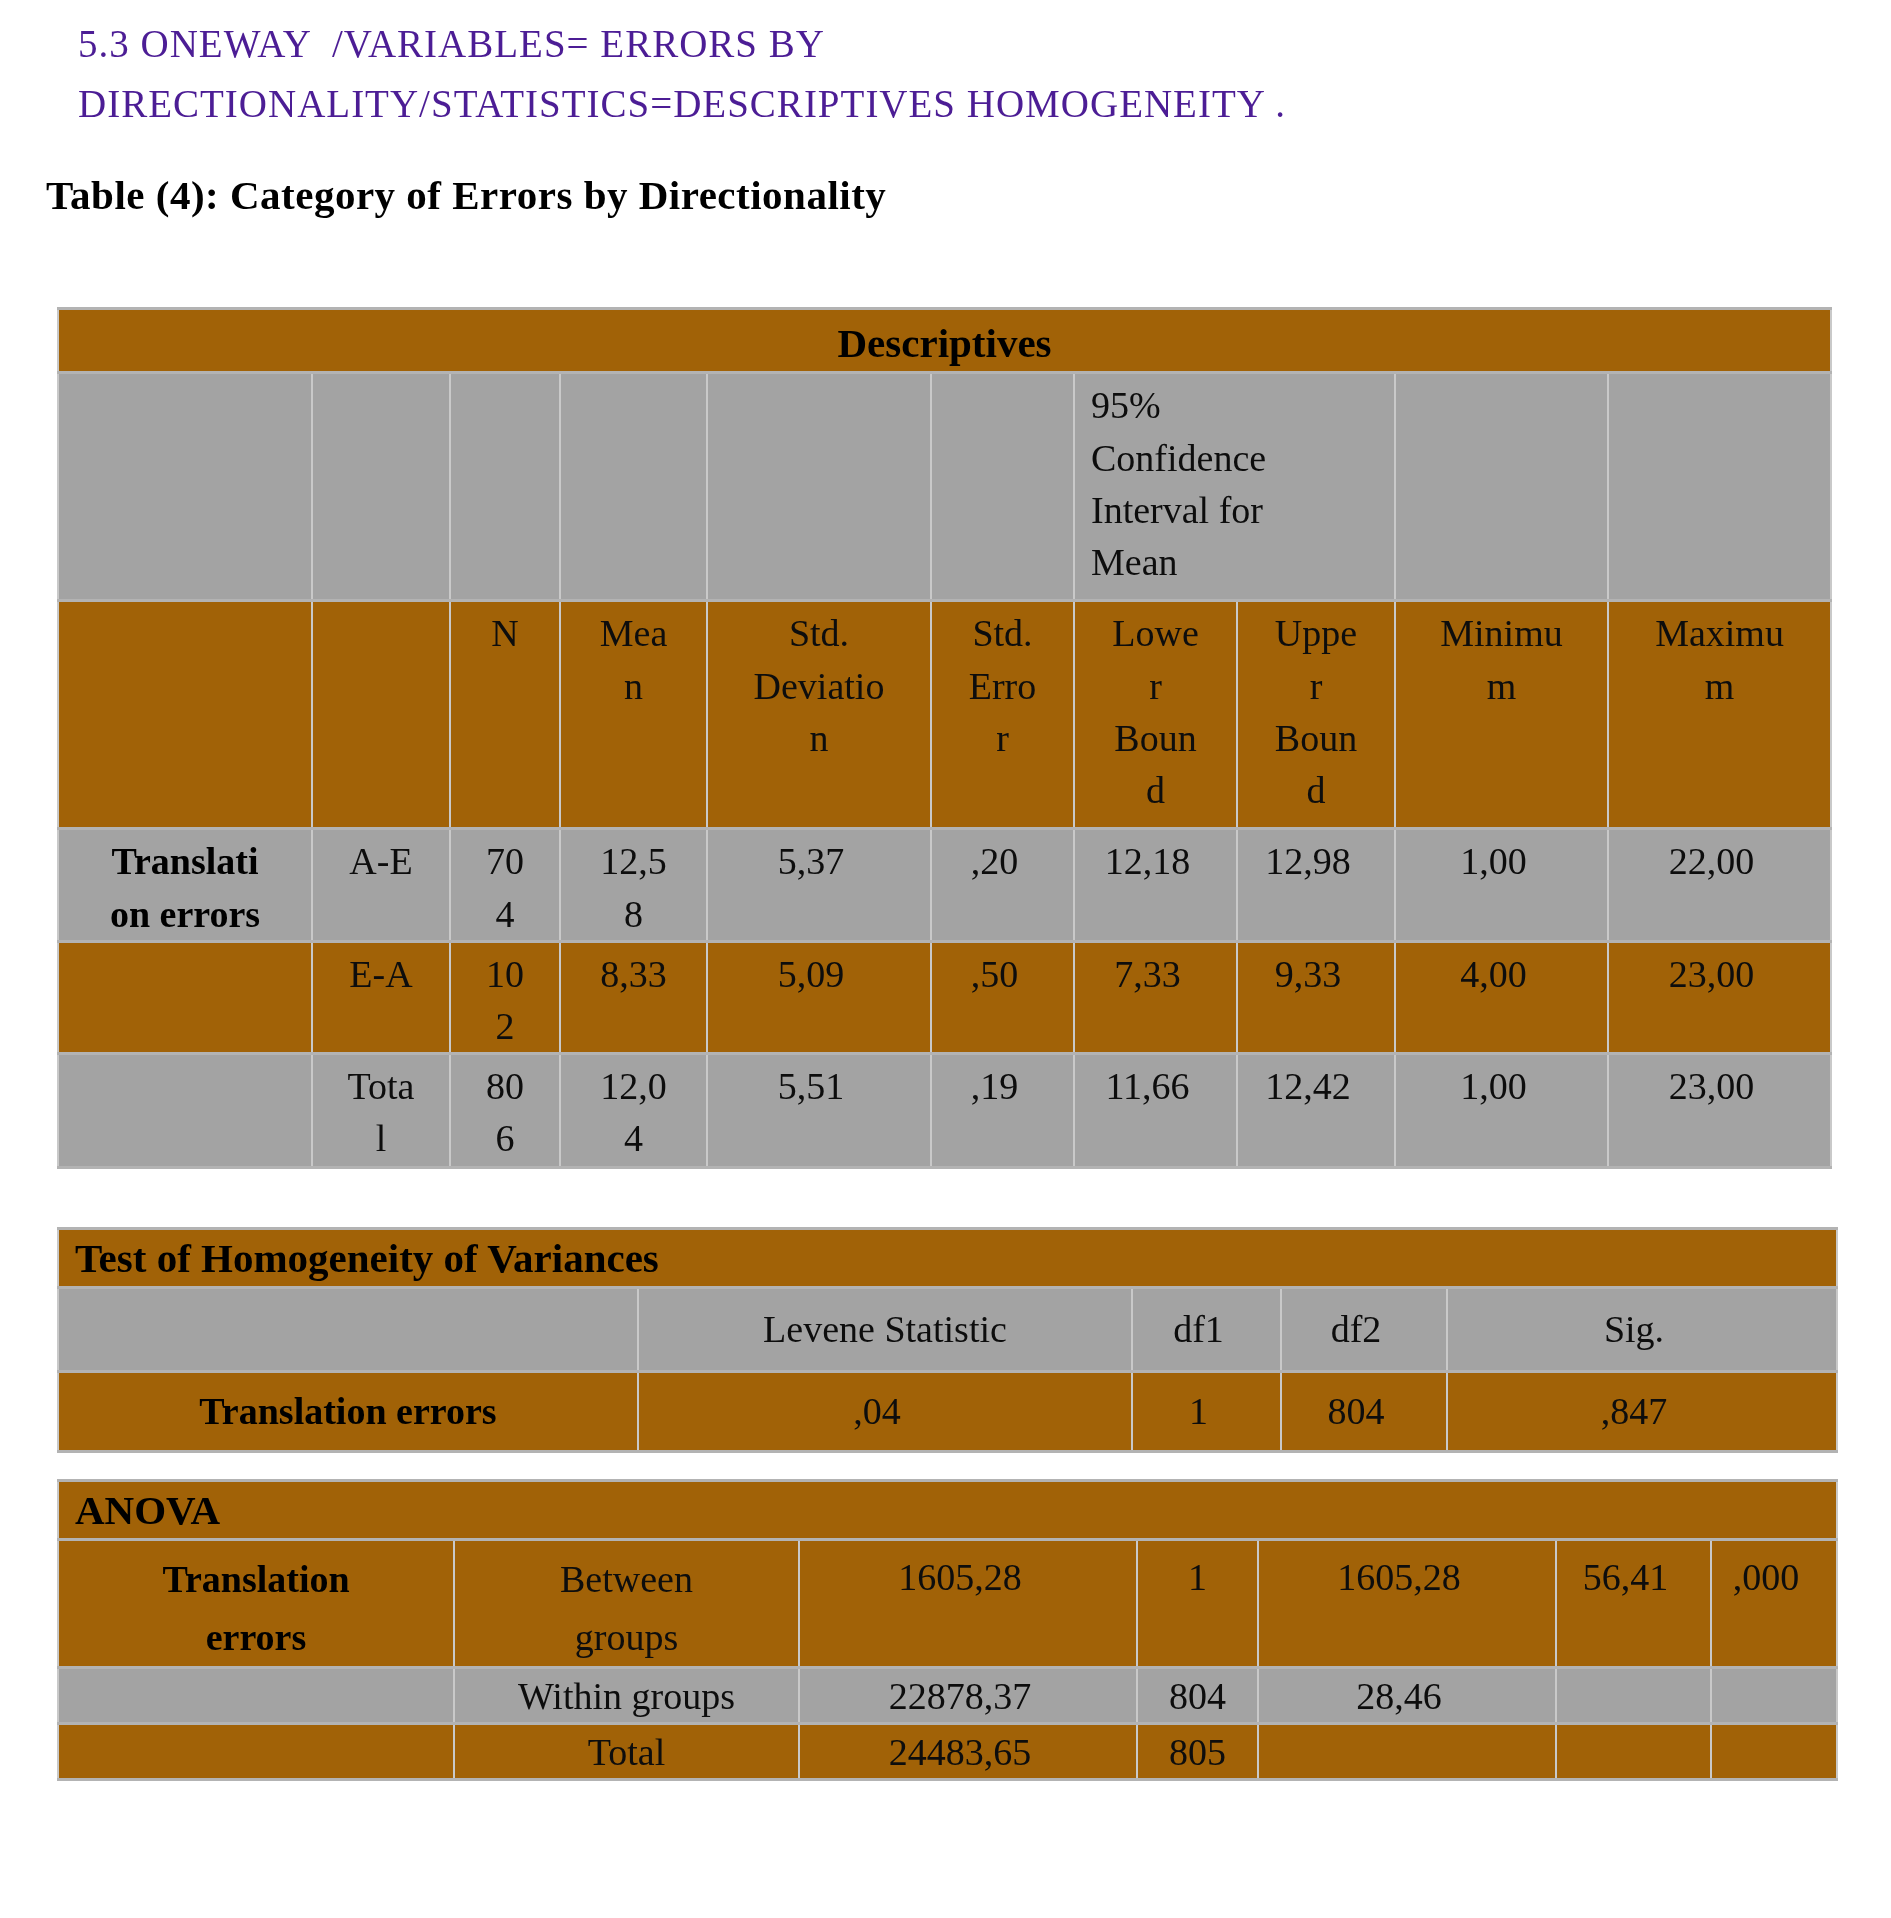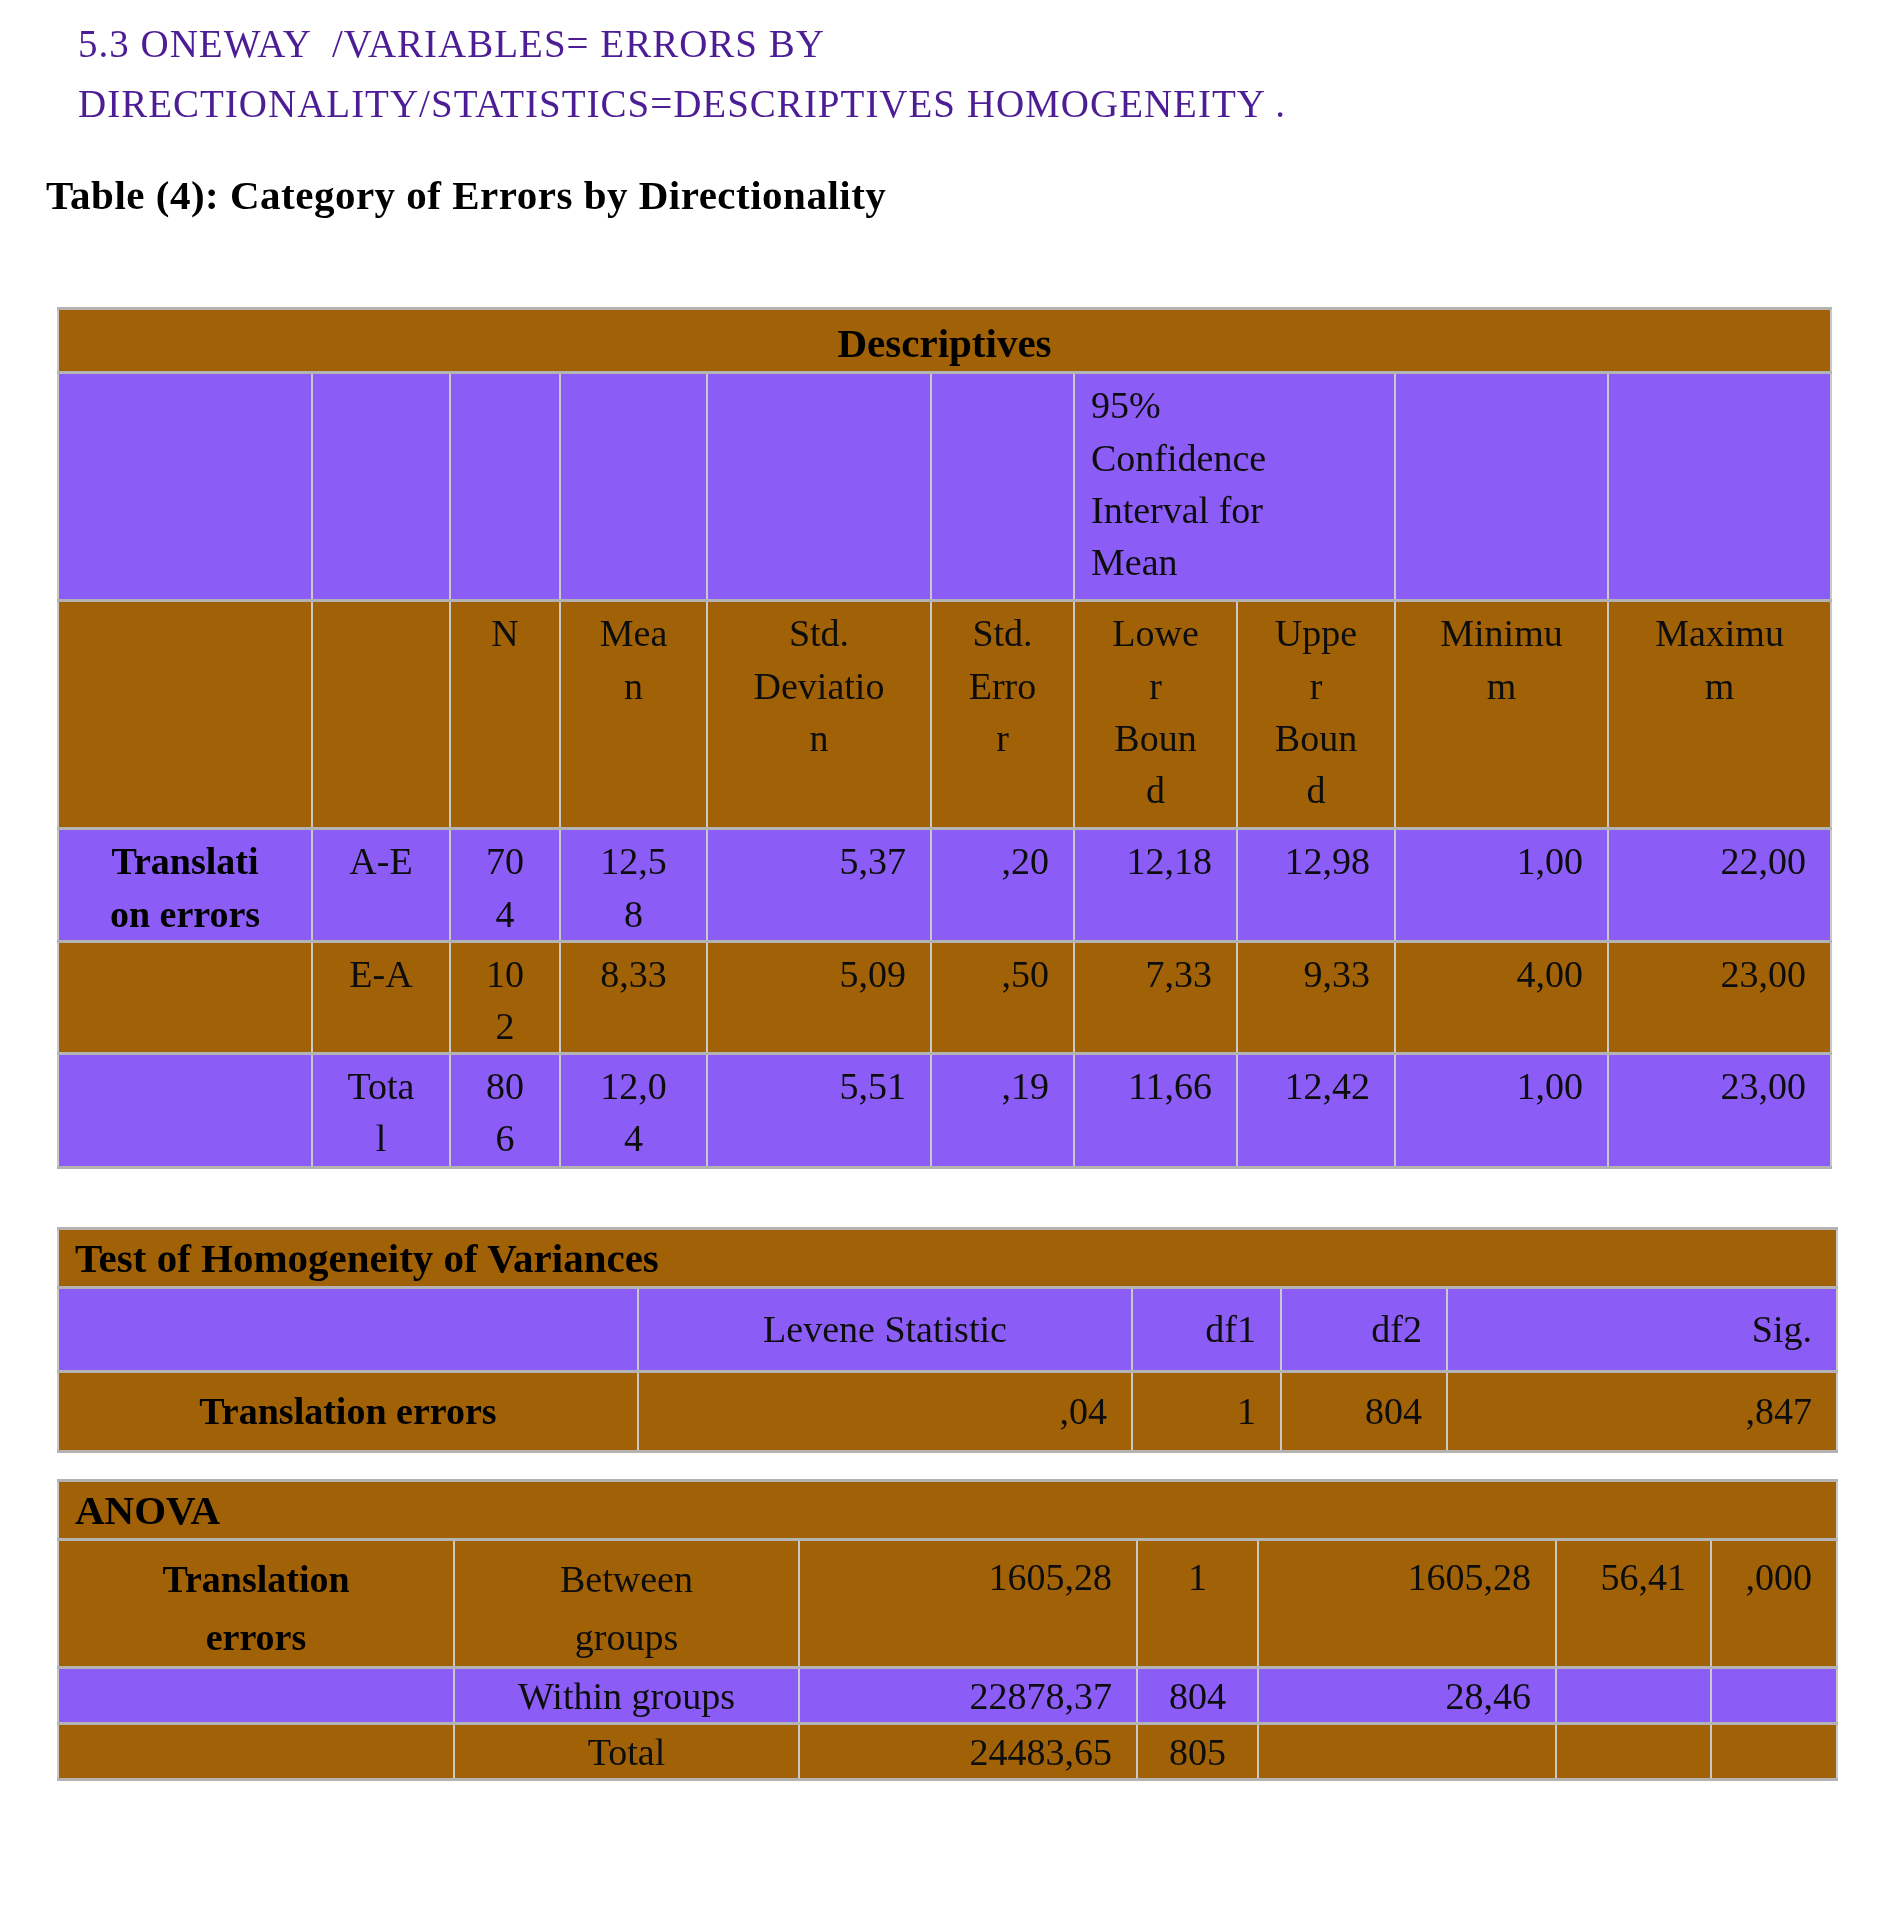--- a/index.html
+++ b/index.html
@@ -39,25 +39,25 @@
     border-right: 2px solid #c9c9c9;
     border-top: 3px solid #b3b3b3;
     border-bottom: 3px solid #b3b3b3;
     font-size: 38px;
     line-height: 1.37;
     white-space: pre-line;
     vertical-align: top;
     padding: 5px 8px 0 8px;
     overflow: hidden;
   }
-  .g   { background: #8b5cf6; }
+  .g   { background: #a3a3a3; }
   .w   { background: #a16207; }
   .b   { font-weight: bold; color: #000; }
   .ac  { text-align: center; }
-  .ar  { text-align: right; padding-right: 24px; }
+  .ar  { text-align: center; padding-right: 24px; }
   .al  { text-align: left; }
   .ttl { font-weight: bold; font-size: 41px; color: #000; }
   .pl  { padding-left: 16px; }
   .vm  { vertical-align: middle; padding-top: 0; }
   .lh-wide { line-height: 1.52; }
   .pt { padding-top: 10px; }
 </style>
 </head>
 <body>
 

